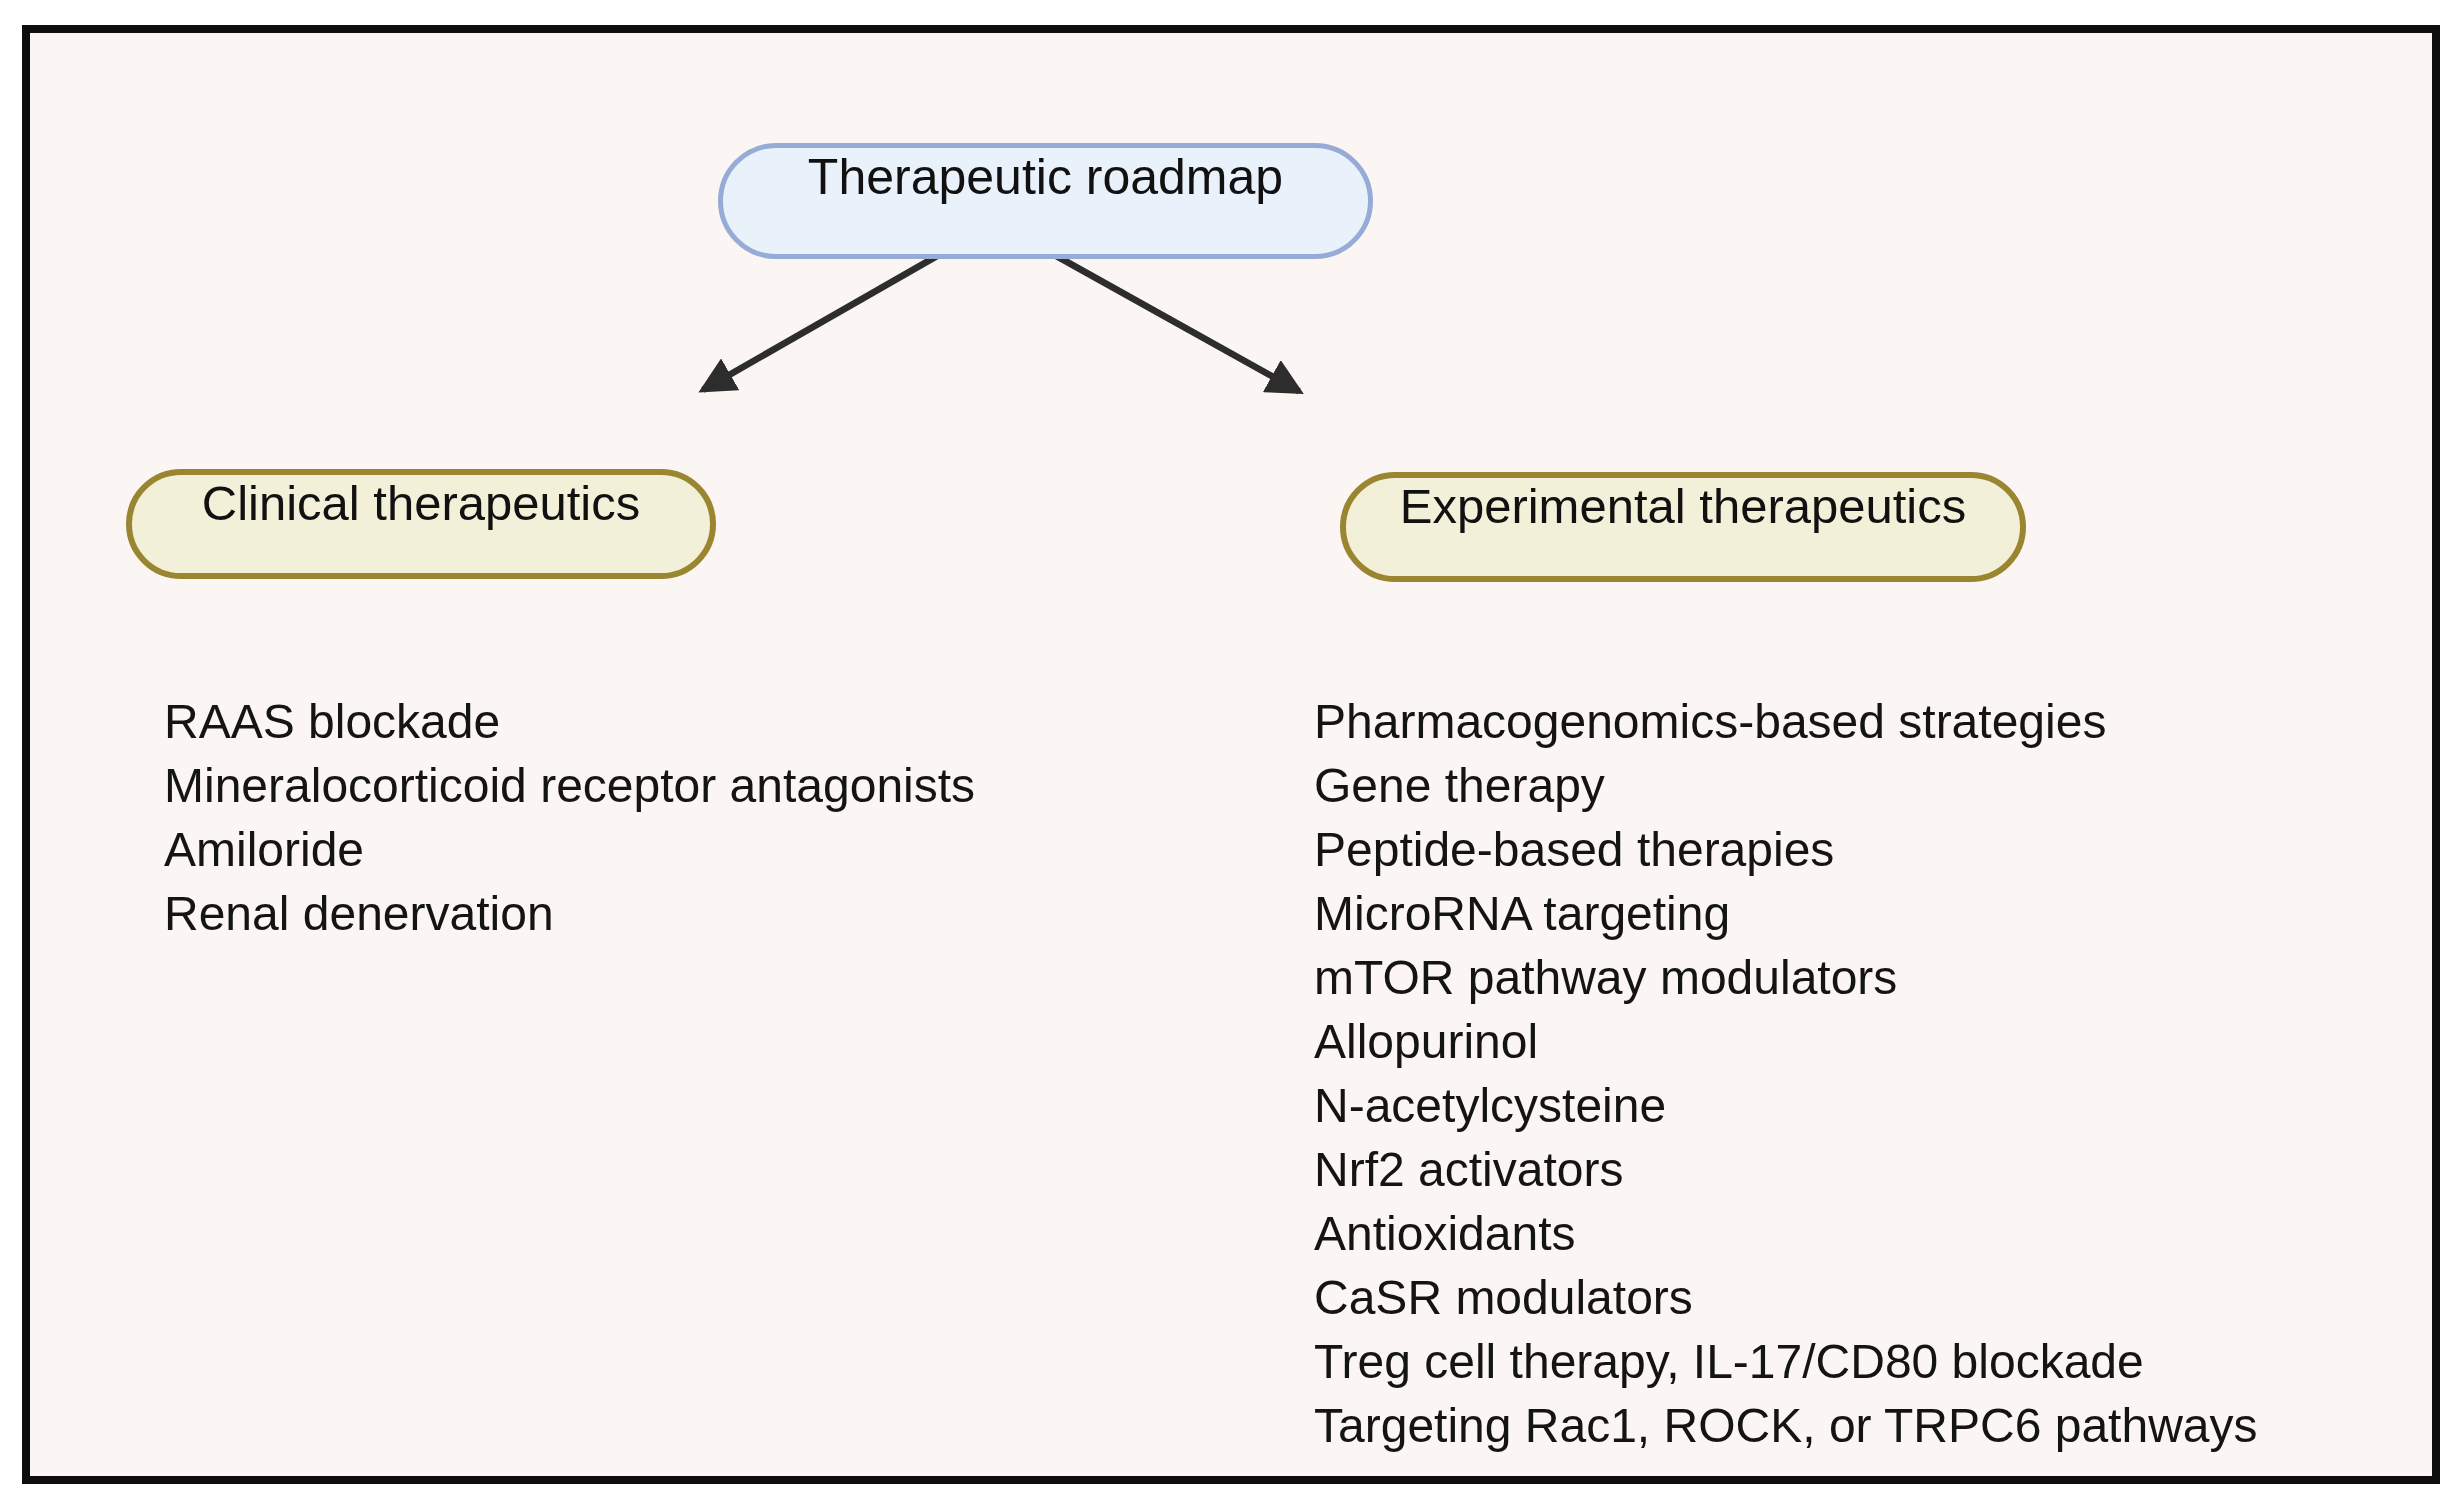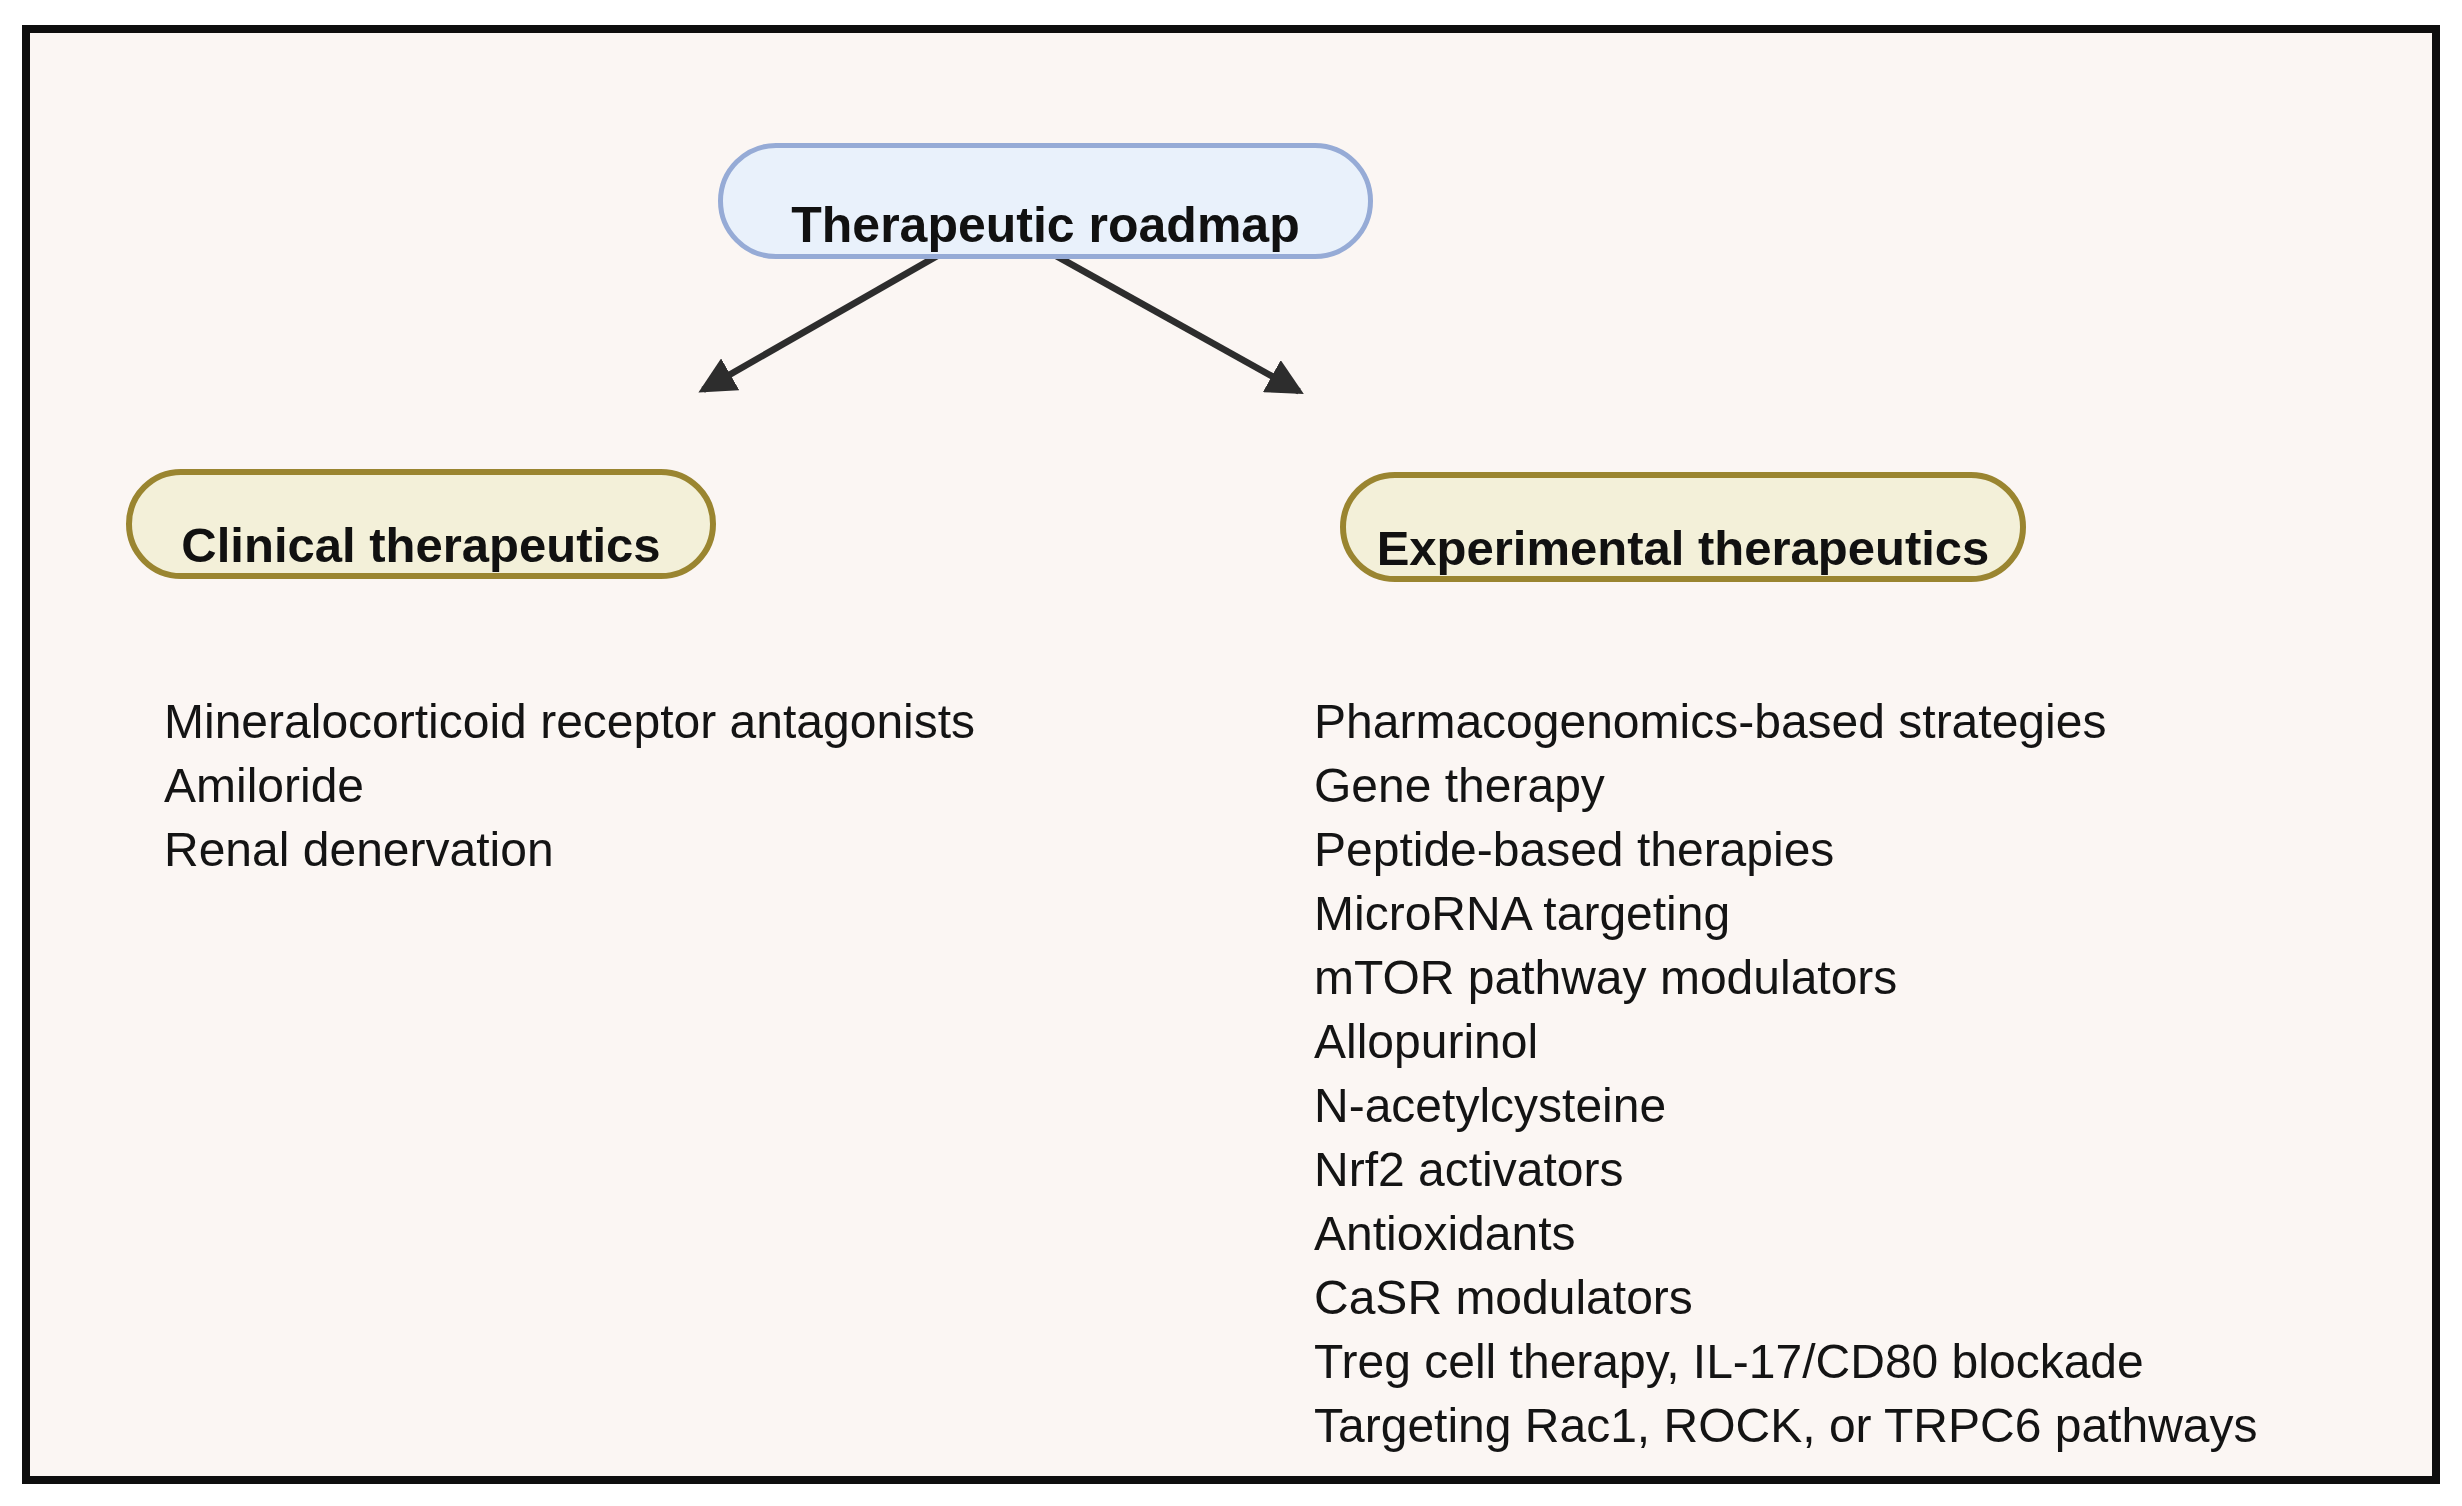--- a/index.html
+++ b/index.html
@@ -19,23 +19,23 @@
     width: 2418px;
     height: 1459px;
     box-sizing: border-box;
     border: 8.2px solid #0e0e0e;
     background: #fbf6f3;
   }
   .pill {
     position: absolute;
     box-sizing: border-box;
     display: flex;
-    align-items: flex-end;
+    align-items: flex-start;
     justify-content: center;
-    font-weight: bold;
+    font-weight: normal;
     white-space: nowrap;
     color: #111111;
   }
   .title-pill {
     left: 688px;
     top: 110px;
     width: 655px;
     height: 116px;
     background: #e9f1fb;
     border: 5.2px solid #96abd6;
@@ -101,20 +101,21 @@
 
     <div class="pill cat-pill clinical-pill">
       <span>Clinical therapeutics</span>
     </div>
 
     <div class="pill cat-pill experimental-pill">
       <span>Experimental therapeutics</span>
     </div>
 
     <div class="list clinical-list">
+        <div class="list-line">RAAS blockade</div>
         <div class="list-line">Mineralocorticoid receptor antagonists</div>
         <div class="list-line">Amiloride</div>
         <div class="list-line">Renal denervation</div>
       </div>
 
     <div class="list experimental-list">
         <div class="list-line">Pharmacogenomics-based strategies</div>
         <div class="list-line">Gene therapy</div>
         <div class="list-line">Peptide-based therapies</div>
         <div class="list-line">MicroRNA targeting</div>

